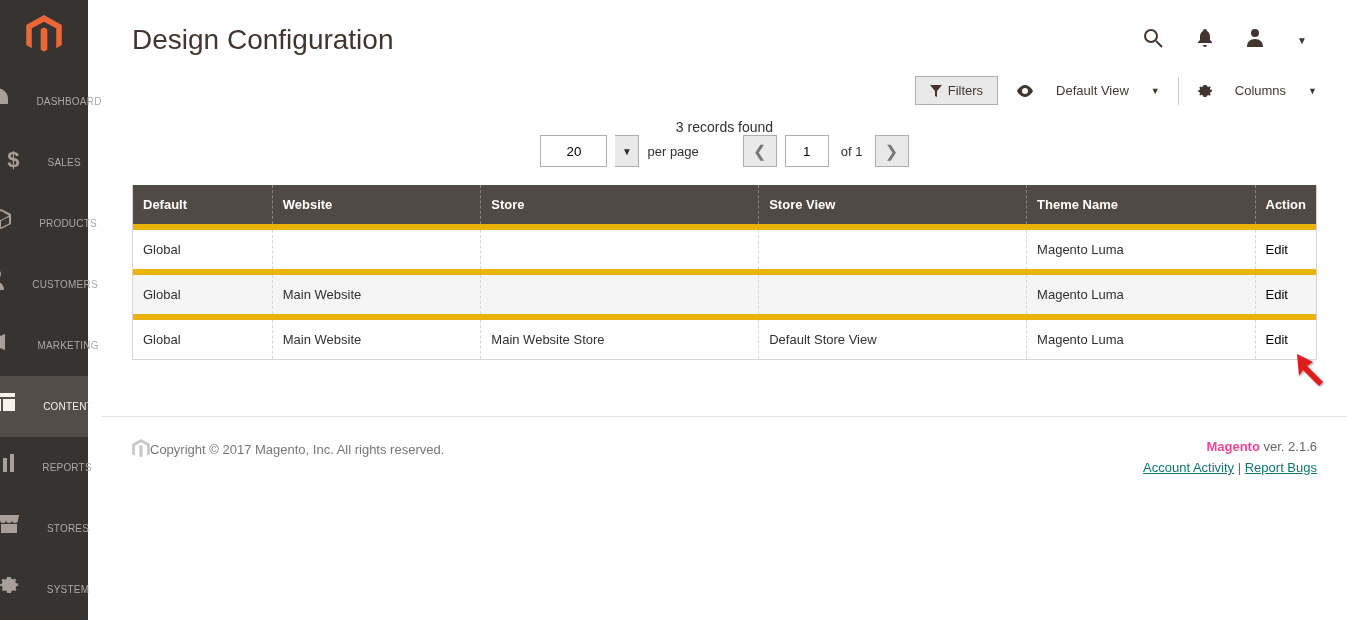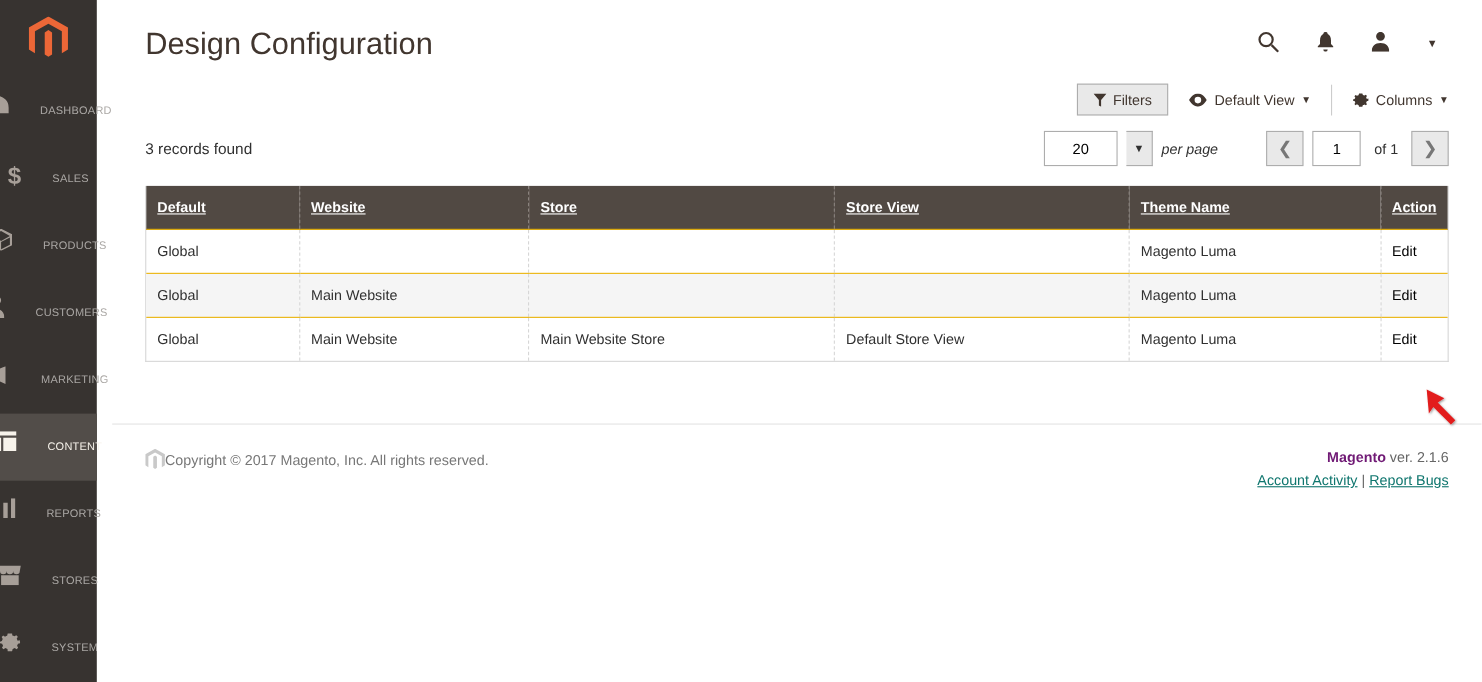--- a/index.html
+++ b/index.html
@@ -17,48 +17,48 @@
   
   .main { position: absolute; left: 102px; top: 0; right: 0; height: 620px; display:flex; flex-direction:column; }
   .page-header { padding: 24px 30px 20px 30px; display:flex; align-items:center; }
   .page-title { font-size: 28px; font-weight: 300; color:#41362f; flex:1; }
   .header-icons { display:flex; align-items:center; gap: 34px; padding-right: 10px; color:#41362f; }
   .header-icons .hicon { font-size: 18px; cursor:pointer; }
 
   
   .toolbar { display:flex; justify-content:flex-end; align-items:center; padding: 0 30px 14px 30px; gap: 18px; }
   .filters-btn { background:#e9e9e9; border:1px solid #adadad; padding:6px 14px; font-size:13px; cursor:pointer; display:flex; align-items:center; gap:6px; color:#41362f; }
-  .view-ctl, .columns-ctl { display:flex; align-items:center; gap:6px; font-size:13px; color:#41362f; cursor:pointer; }
+  .view-ctl, .columns-ctl { display:flex; align-items:center; gap:22px; font-size:13px; color:#41362f; cursor:pointer; }
   .sep { width:1px; height:28px; background:#ccc; }
 
   
-  .records-row { display:flex; align-items:center; padding: 0 30px 18px 30px; }
+  .records-row { display:flex; align-items:center; padding: 0 30px 18px 30px; flex-direction: column; }
   .records-found { flex:1; color:#303030; font-size:14px; }
   .pager { display:flex; align-items:center; gap:8px; font-size:13px; color:#303030; }
   .perpage-sel { width:67px; height:32px; border:1px solid #adadad; text-align:center; }
   .perpage-caret { width:24px; height:32px; border:1px solid #adadad; border-left:none; background:#e9e9e9; display:flex; align-items:center; justify-content:center; font-size:10px; cursor:pointer; }
   .pg-btn { width:34px; height:32px; border:1px solid #adadad; background:#e9e9e9; display:flex; align-items:center; justify-content:center; font-size:16px; color:#777; cursor:pointer; }
   .pg-input { width:44px; height:32px; border:1px solid #adadad; text-align:center; }
   .pg-of { margin: 0 4px; }
 
   
   .grid { margin: 0 30px; border-left:1px solid #d6d6d6; border-right:1px solid #d6d6d6; border-bottom:1px solid #d6d6d6;}
   table { width:100%; border-collapse: collapse; }
-  thead th { background:#514943; color:#fff; font-weight:600; font-size:13px; text-align:left; padding:12px 10px;text-decoration:underline; }
-  tbody td { padding:12px 10px; font-size:13px; border-top:1px solid #eab308; border-right:1px dashed #d6d6d6; }
+  thead th { background:#514943; color:#fff; font-weight:600; font-size:13px; text-align:left; padding:12px 10px; }
+  tbody td { padding:12px 10px; font-size:13px; border-top:6px solid #eab308; border-right:1px dashed #d6d6d6; }
   tbody td:last-child { border-right:none; text-align:left; }
   tbody tr:nth-child(even) td { background:#f5f5f5; }
   thead th + th { border-left:1px dashed #8a837e; }
   .action-link { color:#000000; cursor:pointer; }
 
   
   .footer { border-top:1px solid #e3e3e3; margin-top:56px; padding:22px 30px 0 30px; display:flex; align-items:flex-start; background:#fff; }
   .footer-left { display:flex; align-items:center; color:#777; font-size:13px; flex:1;}
   .footer-right { text-align:right; font-size:13px; color:#666; }
-  .footer-right .ver strong { color:#701a75;text-align:center; }
+  .footer-right .ver strong { color:#ec4899;text-align:center; }
   .footer-right a { color:#0f766e; text-decoration:underline; cursor:pointer; }
   .footer-right .links { margin-top:6px; }
 
   
   .red-arrow { position:absolute; left:1293px; top:350px; pointer-events:none; }
 
   .col-default{width:140px;}
   .col-website{width:210px;}
   .col-store{width:280px;}
   .col-storeview{width:270px;}
@@ -191,21 +191,21 @@
       <span>Columns</span>
       <span style="font-size:9px;">▼</span>
     </div>
   </div>
 
   <div class="records-row">
     <div class="records-found">3 records found</div>
     <div class="pager">
       <input class="perpage-sel" value="20" style="">
       <div class="perpage-caret">▼</div>
-      <span style="margin-right:36px;font-style:italic;">per page</span>
+      <span style="margin-right:36px;">per page</span>
       <div class="pg-btn">❮</div>
       <input class="pg-input" value="1" style="">
       <span class="pg-of">of 1</span>
       <div class="pg-btn">❯</div>
     </div>
   </div>
 
   <div class="grid">
     <table>
       <thead>

